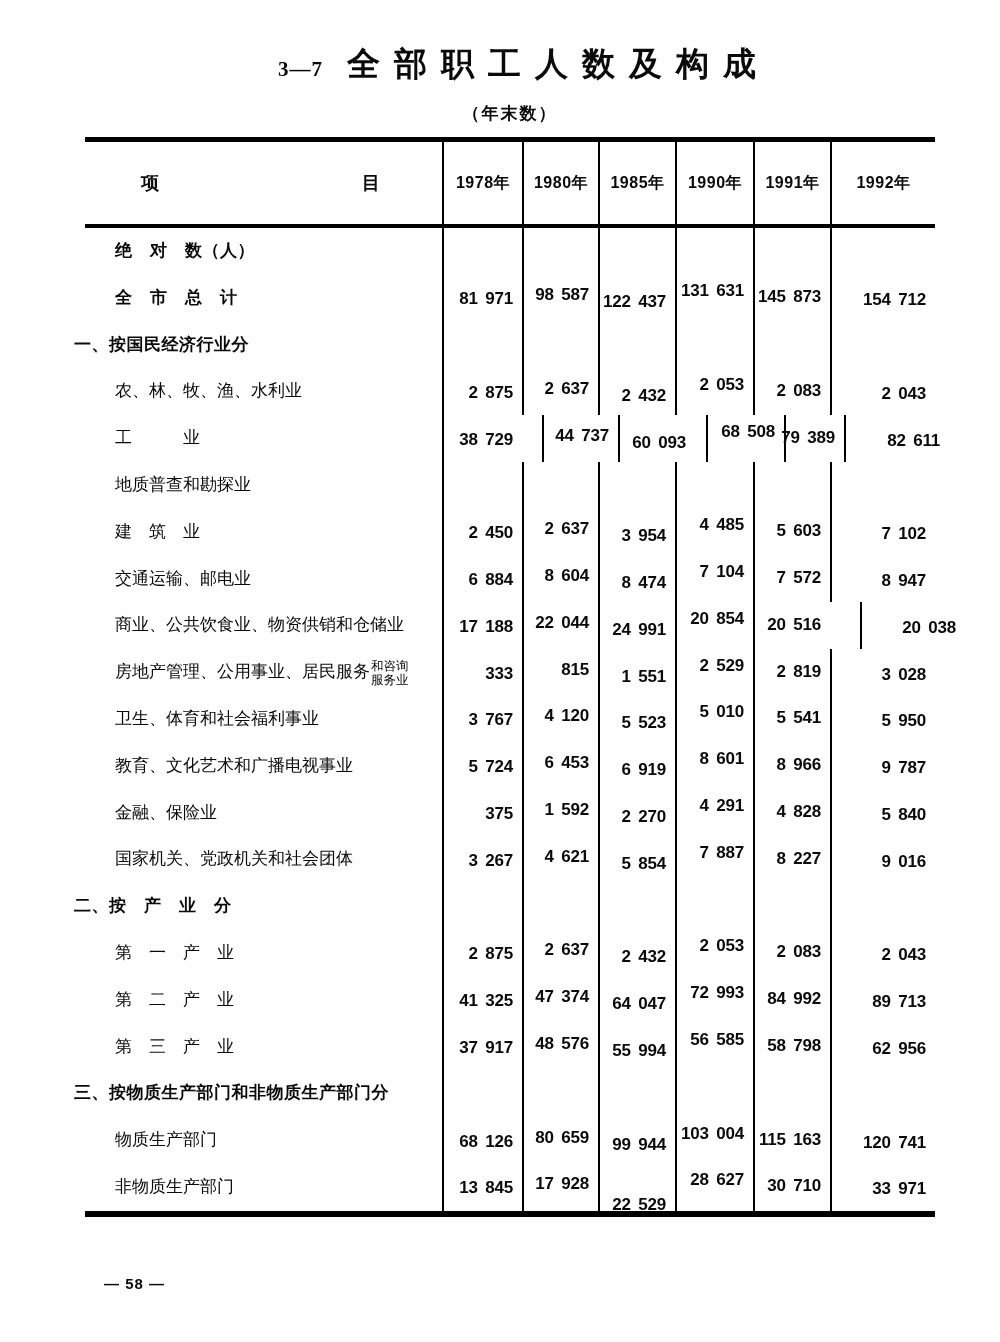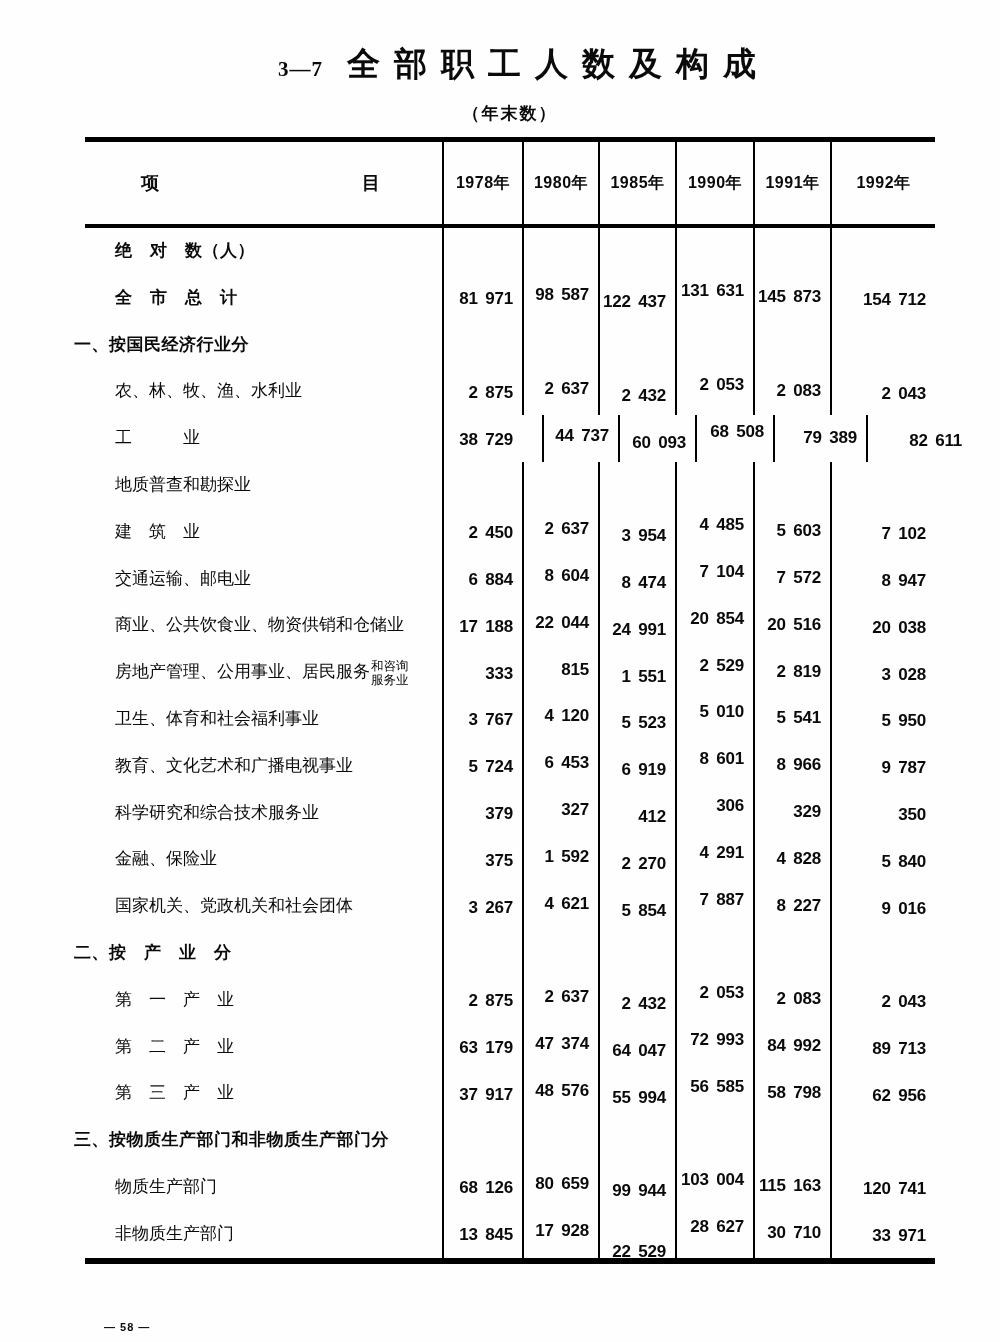--- a/index.html
+++ b/index.html
@@ -84,22 +84,22 @@
   .c0 .v { transform: translateY(1px); }
   .c1 .v { transform: translateY(-3px); }
   .c2 .v { transform: translateY(4px); }
   .c3 .v { transform: translateY(-7px); }
   .c4 .v { transform: translateY(-1px); }
   .c5 .v { transform: translateY(2px); }
 
   
   .footer {
     position: absolute;
-    top: 1321px; left: 104px;
-    font-size: 11px; font-weight: 600; letter-spacing: 1px;
+    top: 1275px; left: 104px;
+    font-size: 15px; font-weight: 600; letter-spacing: 1px;
   }
 </style>
 </head>
 <body>
 
 <div class="page">
 
   <div class="title-row">
     <span class="table-no">3—7</span>
     <span class="title-text">全部职工人数及构成</span>
@@ -221,24 +221,24 @@
           </div>
           <div class="cell c0" style="width: 80px;">
             <span class="v">38 729</span>
           </div>
           <div class="cell c1" style="width: 76px; margin-left: 20px;">
             <span class="v">44 737</span>
           </div>
           <div class="cell c2" style="width: 77px;">
             <span class="v">60 093</span>
           </div>
-          <div class="cell c3" style="width: 78px;">
+          <div class="cell c3" style="width: 78px; margin-left: 11px;">
             <span class="v">68 508</span>
           </div>
-          <div class="cell c4" style="width: 93px;">
+          <div class="cell c4" style="width: 60px;">
             <span class="v">79 389</span>
           </div>
           <div class="cell c5" style="width: 105px;">
             <span class="v">82 611</span>
           </div>
         </div>
         <div class="trow">
           <div class="rlabel item">
             <span>地质普查和勘探业</span>
           </div>
@@ -319,21 +319,21 @@
           </div>
           <div class="cell c2" style="width: 77px;">
             <span class="v">24 991</span>
           </div>
           <div class="cell c3" style="width: 78px;">
             <span class="v">20 854</span>
           </div>
           <div class="cell c4" style="width: 77px;">
             <span class="v">20 516</span>
           </div>
-          <div class="cell c5" style="width: 105px;">
+          <div class="cell c5" style="width: 105px; margin-left: 30px;">
             <span class="v">20 038</span>
           </div>
         </div>
         <div class="trow">
           <div class="rlabel item">
             <span>房地产管理、公用事业、居民服务</span>
             <span class="stack">
               <span>和咨询</span>
               <span>服务业</span>
             </span>
@@ -398,43 +398,20 @@
           </div>
           <div class="cell c4" style="width: 77px;">
             <span class="v">8 966</span>
           </div>
           <div class="cell c5" style="width: 105px;">
             <span class="v">9 787</span>
           </div>
         </div>
         <div class="trow">
           <div class="rlabel item">
-            <span>科学研究和综合技术服务业</span>
-          </div>
-          <div class="cell c0" style="width: 80px;">
-            <span class="v">379</span>
-          </div>
-          <div class="cell c1" style="width: 76px;">
-            <span class="v">327</span>
-          </div>
-          <div class="cell c2" style="width: 77px;">
-            <span class="v">412</span>
-          </div>
-          <div class="cell c3" style="width: 78px;">
-            <span class="v">306</span>
-          </div>
-          <div class="cell c4" style="width: 77px;">
-            <span class="v">329</span>
-          </div>
-          <div class="cell c5" style="width: 105px;">
-            <span class="v">350</span>
-          </div>
-        </div>
-        <div class="trow">
-          <div class="rlabel item">
             <span>金融、保险业</span>
           </div>
           <div class="cell c0" style="width: 80px;">
             <span class="v">375</span>
           </div>
           <div class="cell c1" style="width: 76px;">
             <span class="v">1 592</span>
           </div>
           <div class="cell c2" style="width: 77px;">
             <span class="v">2 270</span>
@@ -516,21 +493,21 @@
           </div>
           <div class="cell c5" style="width: 105px;">
             <span class="v">2 043</span>
           </div>
         </div>
         <div class="trow">
           <div class="rlabel item">
             <span>第　二　产　业</span>
           </div>
           <div class="cell c0" style="width: 80px;">
-            <span class="v">63 179</span>
+            <span class="v">41 325</span>
           </div>
           <div class="cell c1" style="width: 76px;">
             <span class="v">47 374</span>
           </div>
           <div class="cell c2" style="width: 77px;">
             <span class="v">64 047</span>
           </div>
           <div class="cell c3" style="width: 78px;">
             <span class="v">72 993</span>
           </div>

